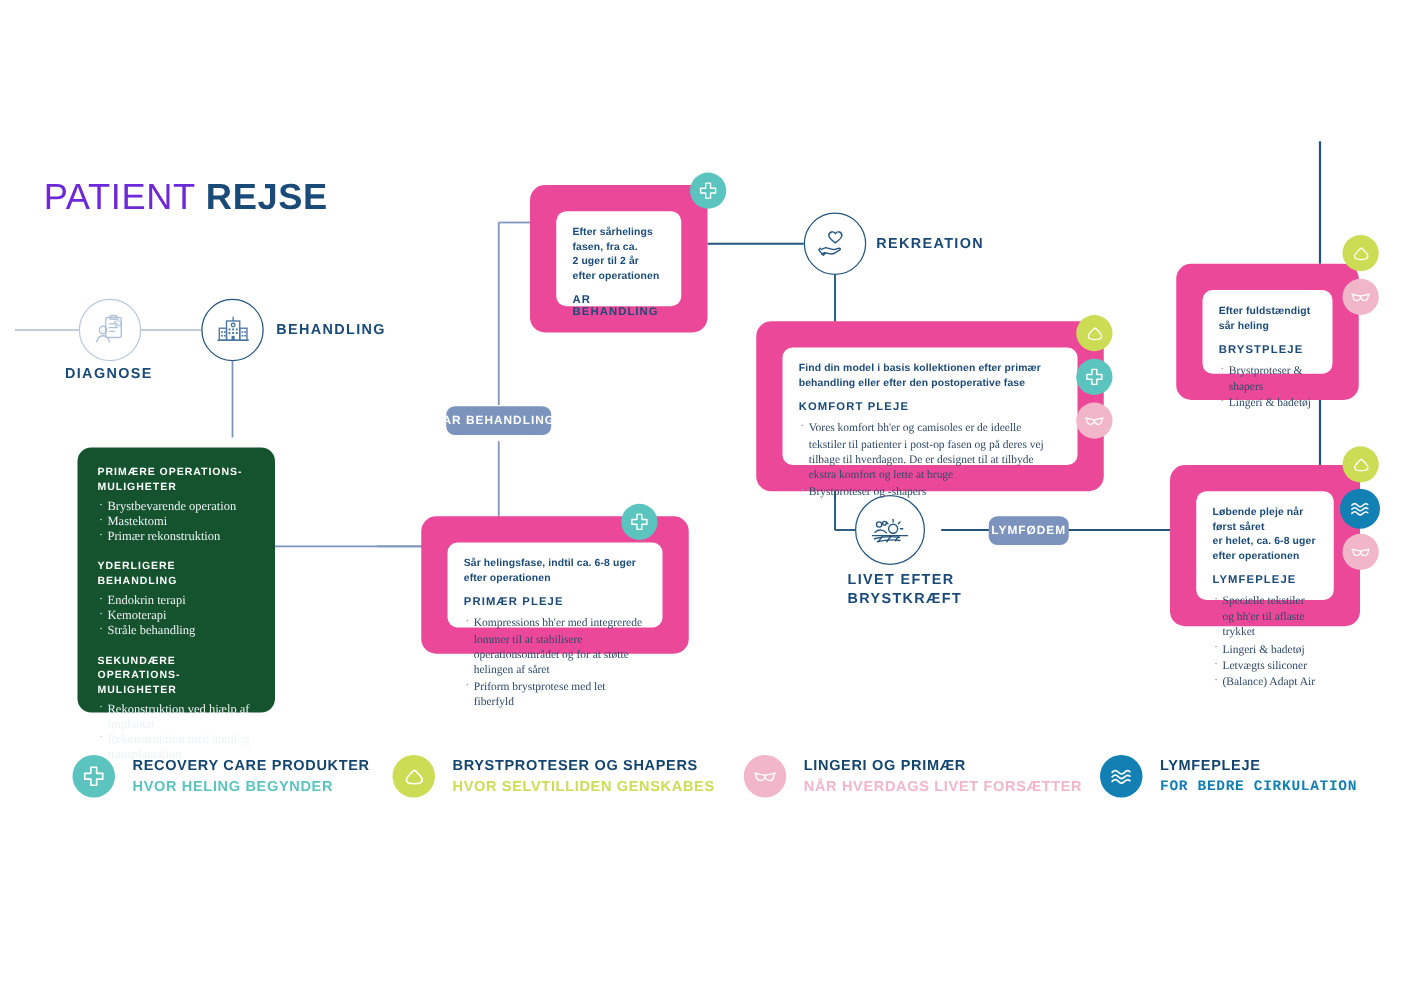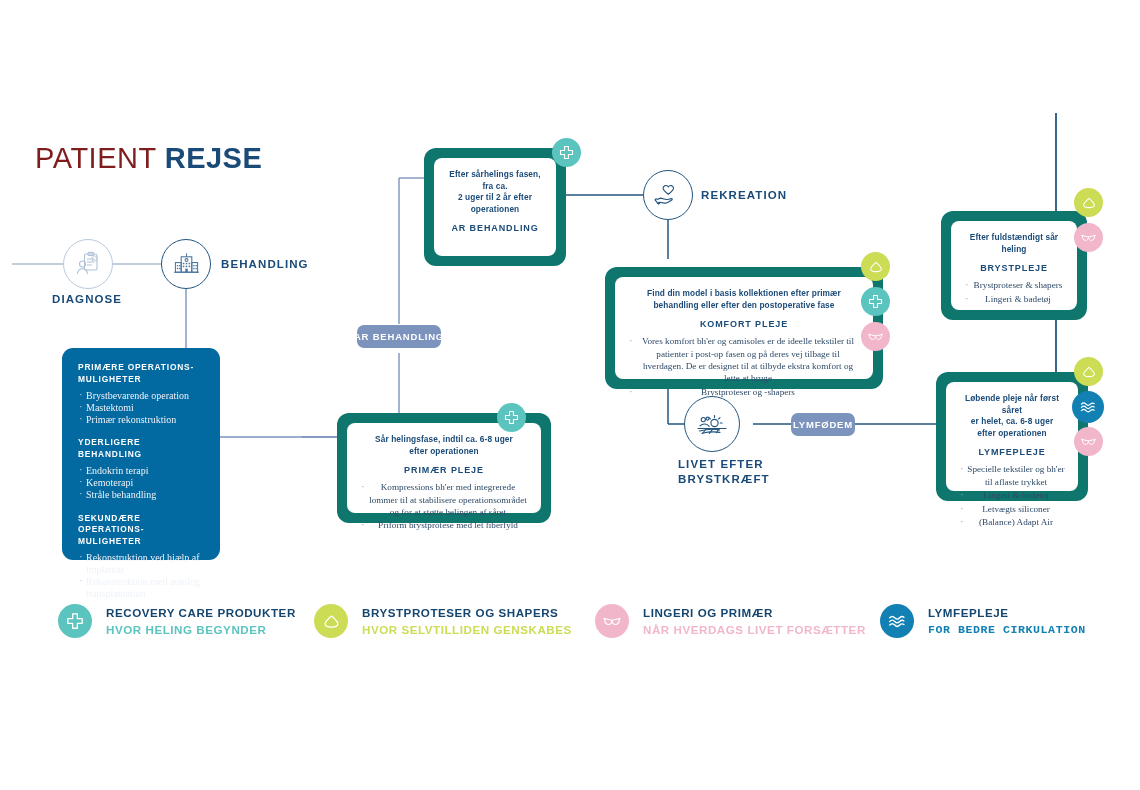--- a/index.html
+++ b/index.html
@@ -15,21 +15,21 @@
   }
   .abs{position:absolute;}
 
   
   #title{
     left:35px;top:142px;
     font-size:29px;letter-spacing:.5px;
     color:#1c4f7c;
     white-space:nowrap;
   }
-  #title .light{font-weight:400;color:#7f1d1d;}
+  #title .light{font-weight:400;color:#6d28d9;}
   #title .bold{font-weight:700;color:#1a4a78;}
 
   
   #wires{left:0;top:0;width:1140px;height:790px;}
 
   
   .stage-circle{
     border-radius:50%;
     background:#ffffff;
     display:flex;align-items:center;justify-content:center;
@@ -47,25 +47,24 @@
     background:#7b93bd;color:#ffffff;
     border-radius:7px;
     font-size:9.5px;font-weight:700;letter-spacing:.8px;
     display:flex;align-items:center;justify-content:center;
     box-sizing:border-box;
     white-space:nowrap;
   }
 
   
   .card-wrap{
-    background:#0f766e;
+    background:#ec4899;
     border-radius:12px;
     box-sizing:border-box;
-    padding:10px;
-    text-align:center;
+    padding:21px;
   }
   .card{
     background:#ffffff;
     border-radius:8px;
     box-sizing:border-box;
     padding:11px 13px 12px 13px;
     height:100%;
   }
   .card .lede{
     font-size:8.3px;font-weight:700;color:#1a4a78;
@@ -84,24 +83,25 @@
     padding-left:8px;position:relative;
     margin-bottom:1px;
   }
   .card li:before{
     content:"·";position:absolute;left:1px;top:-1px;
     color:#8fa6bd;font-size:11px;
   }
 
   
   #treatment-card{
-    background:#0369a1;
+    background:#14532d;
     border-radius:11px;
     box-sizing:border-box;
     padding:14px 16px;
+    margin-top:10px;
   }
   #treatment-card .head{
     font-size:8.4px;font-weight:700;color:#ffffff;
     letter-spacing:.8px;line-height:11.5px;
     margin:0 0 5px 0;
   }
   #treatment-card .head.spaced{margin-top:12px;}
   #treatment-card ul{margin:0;padding:0;list-style:none;}
   #treatment-card li{
     font-family:"Liberation Serif", serif;
@@ -317,21 +317,21 @@
         <li>Priform brystprotese med let fiberfyld</li>
       </ul>
     </div>
   </div>
   <div class="abs badge" style="left:497px;top:403px;width:29px;height:29px;background:#5bc4bf;">
     <svg width="15" height="15" viewBox="0 0 20 20">
       <path d="M7.4,2 h5.2 v5.4 h5.4 v5.2 h-5.4 v5.4 h-5.2 v-5.4 h-5.4 v-5.2 h5.4 z" fill="none" stroke="#ffffff" stroke-width="1.5" stroke-linejoin="round"></path>
     </svg>
   </div>
 
-  <div class="abs card-wrap" style="left:605px;top:267px;width:278px;height:122px;">
+  <div class="abs card-wrap" style="left:605px;top:257px;width:278px;height:136px;">
     <div class="card">
       <div class="lede">
         <div>Find din model i basis kollektionen efter primær</div>
         <div>behandling eller efter den postoperative fase</div>
       </div>
       <div class="head">KOMFORT PLEJE</div>
       <ul>
         <li>Vores komfort bh'er og camisoles er de ideelle tekstiler til patienter i post-op fasen og på deres vej tilbage til hverdagen. De er designet til at tilbyde ekstra komfort og lette at bruge</li>
         <li>Brystproteser og -shapers</li>
       </ul>

